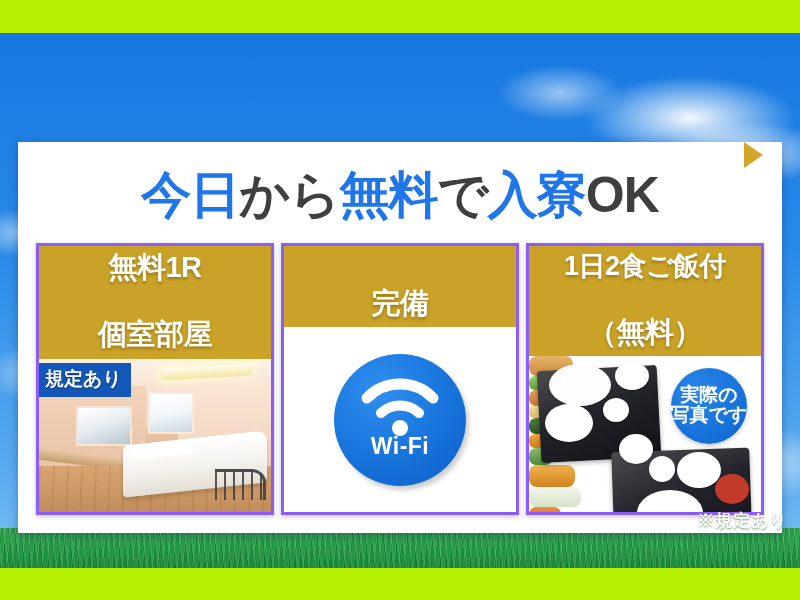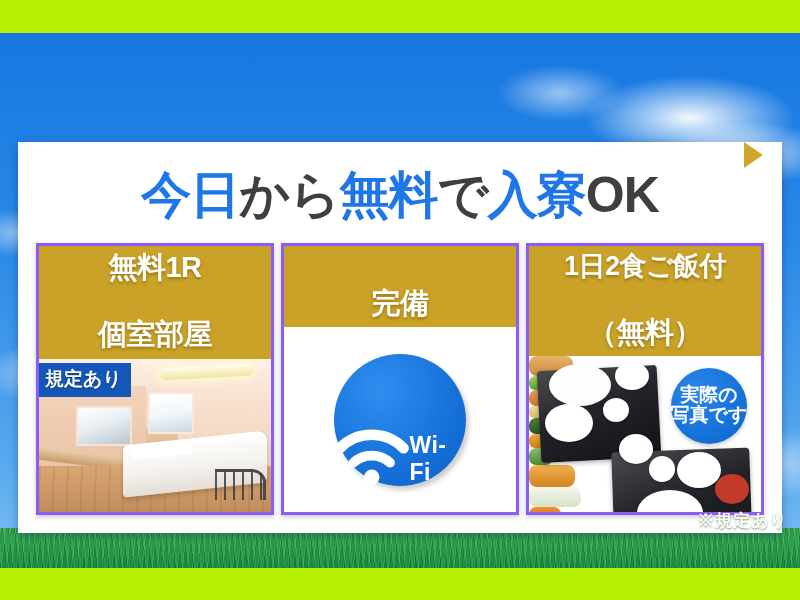--- a/index.html
+++ b/index.html
@@ -226,22 +226,22 @@
   .wifi-wrap {
     position: absolute; inset: 0;
     display: flex; align-items: center; justify-content: center;
   }
   .wifi-circle {
     position: relative;
     width: 132px; height: 132px;
     border-radius: 50%;
     background: radial-gradient(circle at 35% 28%, #2f8ff0 0%, #1570d8 60%, #0d62c8 100%);
     box-shadow: 3px 4px 5px rgba(0,0,0,.2);
-    display: flex; flex-direction: row;
-    align-items: flex-end; justify-content: flex-start;
+    display: flex; flex-direction: column;
+    align-items: center; justify-content: flex-start;
     padding-top: 22px;
   }
   .wifi-svg { width: 78px; height: 60px; display: block; }
   .wifi-label {
     color: #ffffff; font-size: 23px; font-weight: bold;
     letter-spacing: 0.5px; margin-top: -3px;
   }
   
   .meals {
     position: absolute; inset: 0;

